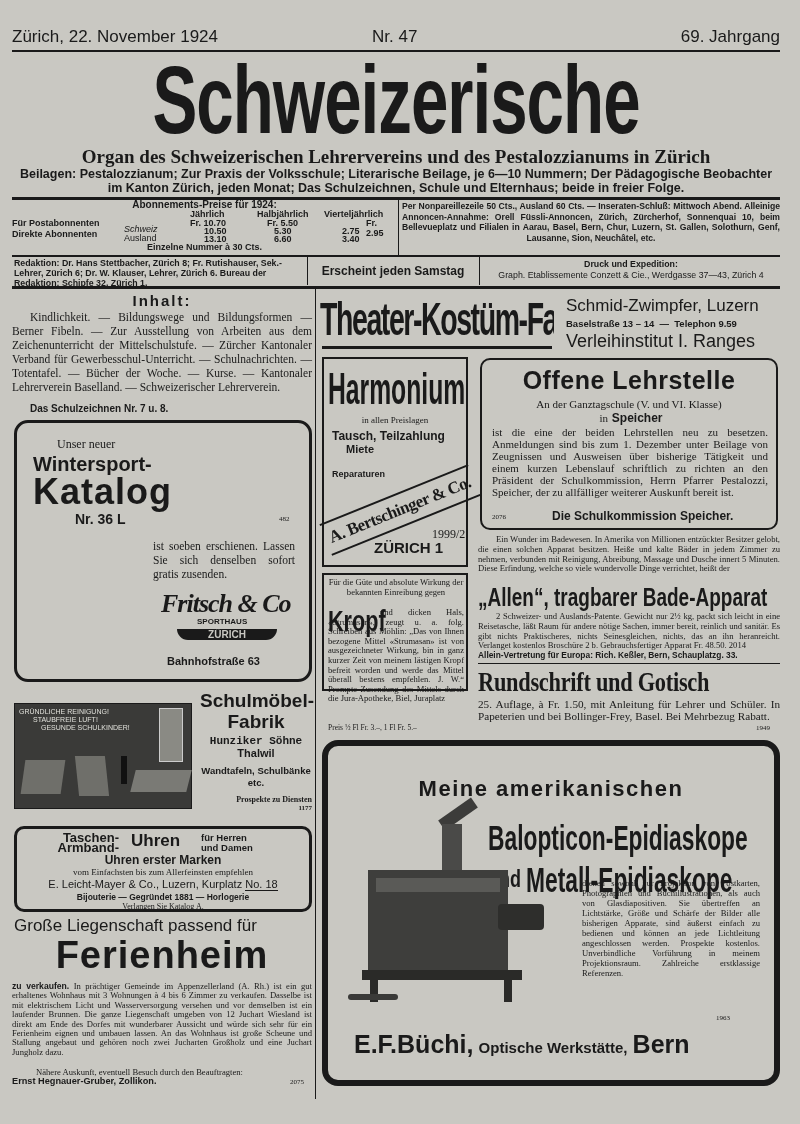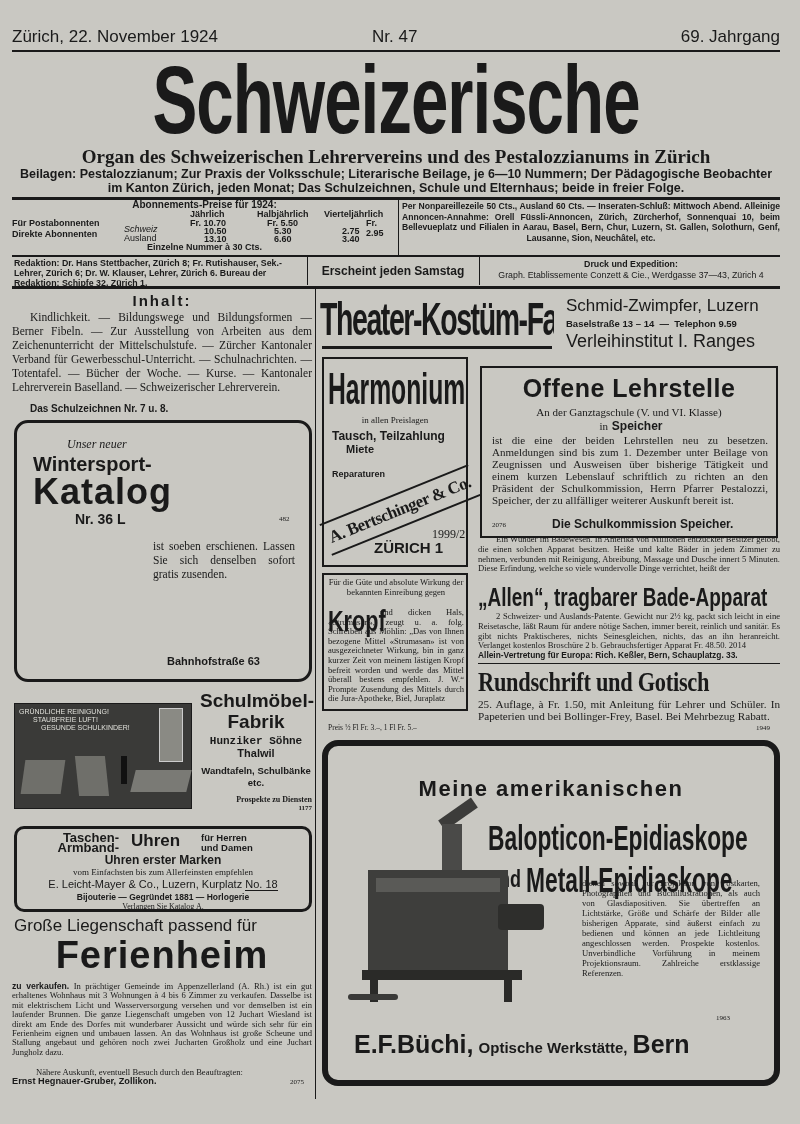--- a/index.html
+++ b/index.html
@@ -71,26 +71,31 @@
 </div>
 <div class="rule" style="left:12px;top:286px;width:768px;height:3px;"></div>
 
 <div class="rule" style="left:315px;top:289px;width:1px;height:810px;"></div>
 
 <div class="abs sans b c" style="left:12px;top:292px;width:300px;font-size:15px;letter-spacing:2px;">Inhalt:</div>
 <div class="abs serif just" style="left:12px;top:310px;width:300px;font-size:11.5px;line-height:14px;text-indent:18px;">Kindlichkeit. — Bildungswege und Bildungsformen — Berner Fibeln. — Zur Ausstellung von Arbeiten aus dem Zeichenunterricht der Mittelschulstufe. — Zürcher Kantonaler Verband für Gewerbesschul-Unterricht. — Schulnachrichten. — Totentafel. — Bücher der Woche. — Kurse. — Kantonaler Lehrerverein Baselland. — Schweizerischer Lehrerverein.</div>
 <div class="abs sans b" style="left:30px;top:403px;font-size:10px;">Das Schulzeichnen Nr. 7 u. 8.</div>
 
 <div class="box" style="left:14px;top:420px;width:298px;height:262px;">
-  <div class="abs serif" style="left:50px;top:14px;font-size:12px;font-style:italic;">Unser neuer</div>
+  <div class="abs serif" style="left:40px;top:14px;font-size:12px;">Unser neuer</div>
   <div class="abs sans b" style="left:16px;top:30px;font-size:20px;">Wintersport-</div>
   <div class="abs sans b" style="left:16px;top:48px;font-size:36px;letter-spacing:1px;">Katalog</div>
   <div class="abs sans b" style="left:58px;top:88px;font-size:14px;">Nr. 36 L</div>
   <div class="abs serif" style="left:262px;top:92px;font-size:7px;">482</div>
   <div class="abs serif just" style="left:136px;top:116px;width:142px;font-size:11.5px;line-height:14px;">ist soeben erschienen. Lassen Sie sich denselben sofort gratis zusenden.</div>
+  <div class="abs" style="left:140px;top:166px;width:140px;height:68px;">
+    <div class="abs serif b" style="left:4px;top:0;font-size:26px;font-style:italic;letter-spacing:-1px;">Fritsch &amp; Co</div>
+    <div class="abs sans b" style="left:40px;top:28px;font-size:8px;">SPORTHAUS</div>
+    <div class="abs sans b c" style="left:20px;top:40px;width:100px;background:#1a1a1a;color:#c9c8c2;font-size:10px;border-radius:0 0 40px 40px;">ZÜRICH</div>
+  </div>
   <div class="abs sans b" style="left:150px;top:232px;font-size:11px;">Bahnhofstraße 63</div>
 </div>
 
 <div class="abs" style="left:14px;top:703px;width:176px;height:104px;background:#3a3a38;border:1px solid #1a1a1a;">
   <div class="abs sans" style="left:4px;top:4px;color:#e0e0da;font-size:7px;line-height:8px;">
     <div>GRÜNDLICHE REINIGUNG!</div>
     <div style="padding-left:14px;">STAUBFREIE LUFT!</div>
     <div style="padding-left:22px;">GESUNDE SCHULKINDER!</div>
   </div>
   <div class="abs" style="left:144px;top:4px;width:22px;height:52px;background:#8a8a84;border:1px solid #ccc;"></div>
@@ -155,28 +160,28 @@
   <div class="abs sans b" style="left:8px;top:70px;font-size:12px;">Tausch, Teilzahlung</div>
   <div class="abs sans b" style="left:22px;top:84px;font-size:11px;">Miete</div>
   <div class="abs sans b" style="left:8px;top:100px;font-size:9px;margin-top:10px;">Reparaturen</div>
   <div class="abs" style="left:-4px;top:134px;width:160px;height:30px;border-top:2px solid #1a1a1a;border-bottom:2px solid #1a1a1a;transform:rotate(-22deg);transform-origin:center;">
     <span class="serif b" style="display:block;text-align:center;font-size:17px;line-height:30px;letter-spacing:-0.5px;">A. Bertschinger &amp; Co.</span>
   </div>
   <div class="abs serif" style="left:108px;top:168px;font-size:12px;">1999/2</div>
   <div class="abs sans b" style="left:50px;top:180px;font-size:15px;">ZÜRICH 1</div>
 </div>
 
-<div class="sqbox" style="left:322px;top:573px;width:146px;height:138px;">
+<div class="sqbox" style="left:322px;top:573px;width:146px;height:118px;">
   <div class="abs serif c" style="left:4px;top:3px;width:136px;font-size:8.6px;line-height:9.6px;">Für die Güte und absolute Wirkung der bekannten Einreibung gegen</div>
   <div class="abs cond b" style="left:4px;top:30px;font-size:24px;transform:scale(0.9,1.2);transform-origin:left top;">Kropf</div>
   <div class="abs serif just" style="left:4px;top:33px;width:136px;font-size:8.6px;line-height:9.6px;text-indent:52px;">und dicken Hals, «Strumasan», zeugt u. a. folg. Schreiben aus Möhlin: „Das von Ihnen bezogene Mittel «Strumasan» ist von ausgezeichneter Wirkung, bin in ganz kurzer Zeit von meinem lästigen Kropf befreit worden und werde das Mittel überall bestens empfehlen. J. W.“ Prompte Zusendung des Mittels durch die Jura-Apotheke, Biel, Juraplatz</div>
   <div class="abs serif" style="left:4px;top:148px;font-size:7.5px;">Preis ½ Fl Fr. 3.–, 1 Fl Fr. 5.–</div>
 </div>
 
-<div class="box" style="left:480px;top:366px;width:298px;height:172px;border-width:2px;border-radius:0;">
+<div class="box" style="left:480px;top:358px;width:298px;height:172px;border-width:2px;border-radius:10px;">
   <div class="abs sans b c" style="left:0;top:6px;width:294px;font-size:25px;letter-spacing:0.5px;">Offene Lehrstelle</div>
   <div class="abs serif c" style="left:0;top:38px;width:294px;font-size:11px;">An der Ganztagschule (V. und VI. Klasse)</div>
   <div class="abs c" style="left:0;top:51px;width:298px;font-size:12px;">
     <span class="serif" style="font-size:11px;">in</span>
     <span class="sans b">Speicher</span>
   </div>
   <div class="abs serif just" style="left:10px;top:66px;width:276px;font-size:11px;line-height:12px;">ist die eine der beiden Lehrstellen neu zu besetzen. Anmeldungen sind bis zum 1. Dezember unter Beilage von Zeugnissen und Ausweisen über bisherige Tätigkeit und einem kurzen Lebenslauf schriftlich zu richten an den Präsident der Schulkommission, Herrn Pfarrer Pestalozzi, Speicher, der zu allfälliger weiterer Auskunft bereit ist.</div>
   <div class="abs serif" style="left:10px;top:153px;font-size:7px;">2076</div>
   <div class="abs sans b" style="left:70px;top:149px;font-size:12px;">Die Schulkommission Speicher.</div>
 </div>

